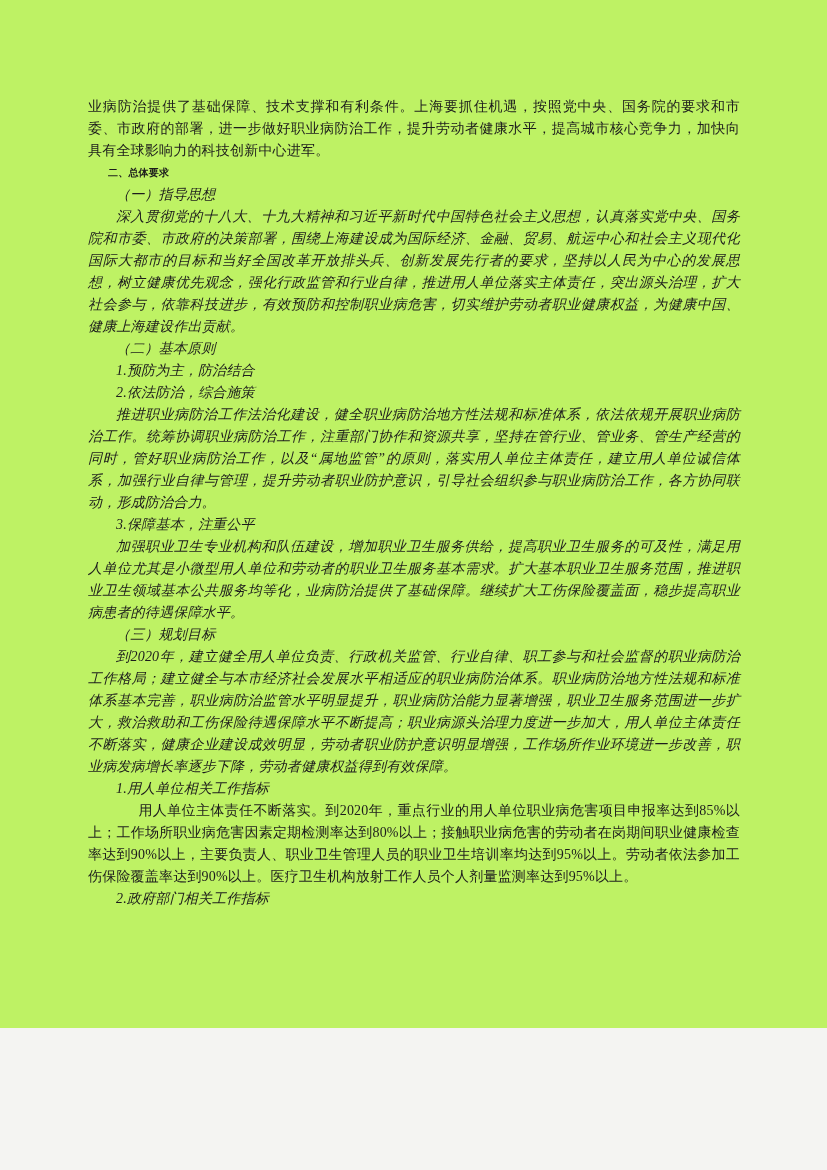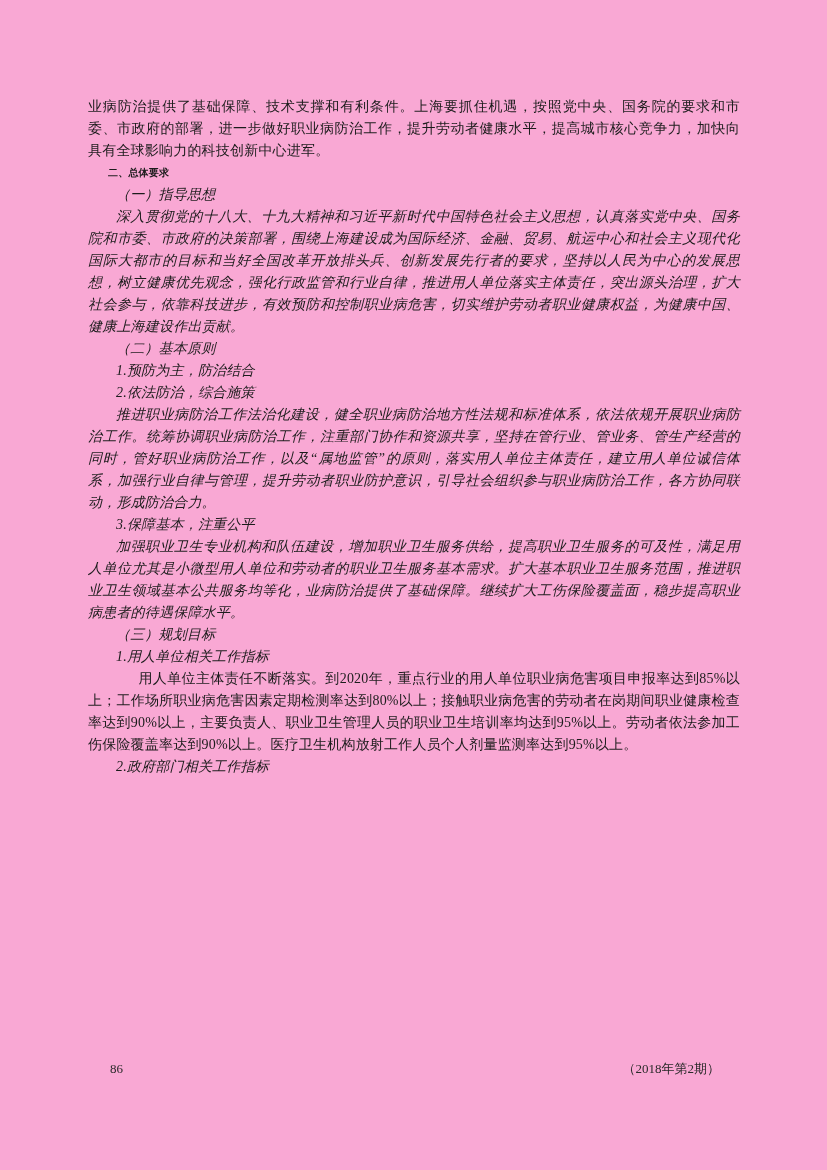--- a/index.html
+++ b/index.html
@@ -3,23 +3,23 @@
 <meta charset="utf-8">
 <style>
   html, body {
     margin: 0;
     padding: 0;
     background: #f4f4f2;
   }
   .page {
     position: relative;
     width: 827px;
-    height: 1170px;
+    height: 1028px;
     margin: 0 auto;
-    background: #f9a8d4;
+    background: #bef264;
     color: #1c1c1c;
     overflow: hidden;
     font-family: "Liberation Serif", serif;
   }
   .content {
     position: absolute;
     top: 96px;
     left: 88px;
     width: 652px;
   }
@@ -79,20 +79,21 @@
       <p class="heading-1">二、总体要求</p>
       <p class="heading-2">（一）指导思想</p>
       <p class="body">深入贯彻党的十八大、十九大精神和习近平新时代中国特色社会主义思想，认真落实党中央、国务院和市委、市政府的决策部署，围绕上海建设成为国际经济、金融、贸易、航运中心和社会主义现代化国际大都市的目标和当好全国改革开放排头兵、创新发展先行者的要求，坚持以人民为中心的发展思想，树立健康优先观念，强化行政监管和行业自律，推进用人单位落实主体责任，突出源头治理，扩大社会参与，依靠科技进步，有效预防和控制职业病危害，切实维护劳动者职业健康权益，为健康中国、健康上海建设作出贡献。</p>
       <p class="heading-2">（二）基本原则</p>
       <p class="heading-3">1.预防为主，防治结合</p>
       <p class="heading-3">2.依法防治，综合施策</p>
       <p class="body">推进职业病防治工作法治化建设，健全职业病防治地方性法规和标准体系，依法依规开展职业病防治工作。统筹协调职业病防治工作，注重部门协作和资源共享，坚持在管行业、管业务、管生产经营的同时，管好职业病防治工作，以及“属地监管”的原则，落实用人单位主体责任，建立用人单位诚信体系，加强行业自律与管理，提升劳动者职业防护意识，引导社会组织参与职业病防治工作，各方协同联动，形成防治合力。</p>
       <p class="heading-3">3.保障基本，注重公平</p>
       <p class="body">加强职业卫生专业机构和队伍建设，增加职业卫生服务供给，提高职业卫生服务的可及性，满足用人单位尤其是小微型用人单位和劳动者的职业卫生服务基本需求。扩大基本职业卫生服务范围，推进职业卫生领域基本公共服务均等化，业病防治提供了基础保障。继续扩大工伤保险覆盖面，稳步提高职业病患者的待遇保障水平。</p>
       <p class="heading-2">（三）规划目标</p>
+      <p class="body">到2020年，建立健全用人单位负责、行政机关监管、行业自律、职工参与和社会监督的职业病防治工作格局；建立健全与本市经济社会发展水平相适应的职业病防治体系。职业病防治地方性法规和标准体系基本完善，职业病防治监管水平明显提升，职业病防治能力显著增强，职业卫生服务范围进一步扩大，救治救助和工伤保险待遇保障水平不断提高；职业病源头治理力度进一步加大，用人单位主体责任不断落实，健康企业建设成效明显，劳动者职业防护意识明显增强，工作场所作业环境进一步改善，职业病发病增长率逐步下降，劳动者健康权益得到有效保障。</p>
       <p class="heading-3">1.用人单位相关工作指标</p>
       <p class="body-deep">用人单位主体责任不断落实。到2020年，重点行业的用人单位职业病危害项目申报率达到85%以上；工作场所职业病危害因素定期检测率达到80%以上；接触职业病危害的劳动者在岗期间职业健康检查率达到90%以上，主要负责人、职业卫生管理人员的职业卫生培训率均达到95%以上。劳动者依法参加工伤保险覆盖率达到90%以上。医疗卫生机构放射工作人员个人剂量监测率达到95%以上。</p>
       <p class="heading-3">2.政府部门相关工作指标</p>
     </main>
   <footer class="footer">
     <span class="page-num">86</span>
     <span class="issue">（2018年第2期）</span>
   </footer>
 </div>
 

